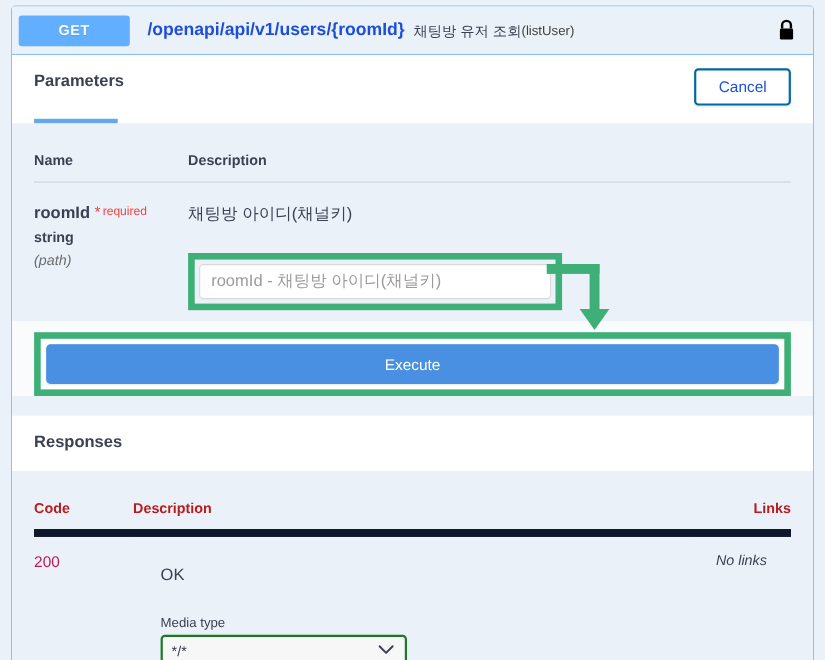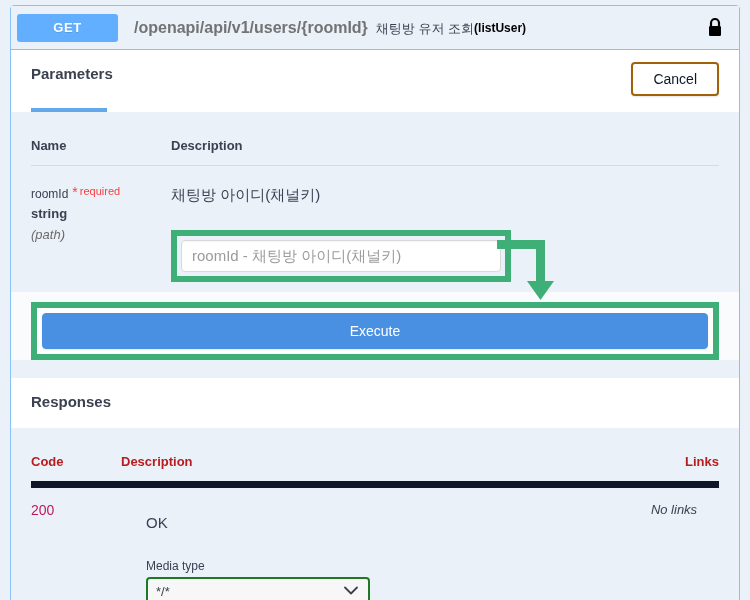--- a/index.html
+++ b/index.html
@@ -49,35 +49,34 @@
     font-size: 13px;
     letter-spacing: 0.6px;
     border-radius: 3px;
     flex: 0 0 auto;
     text-shadow: 0 1px 0 rgba(0,0,0,0.1);
   }
   .op-path {
     margin-left: 16px;
     font-weight: bold;
     font-size: 16px;
-    color: #737373;
+    color: #1d4ed8;
     white-space: nowrap;
   }
   .op-summary-text {
     margin-left: 8px;
     font-size: 13px;
     color: #3b4151;
     white-space: nowrap;
     align-self: center;
     padding-top: 3px;
   }
   .op-summary-op-id {
     font-size: 12px;
-    color: #000000;
-    font-weight: bold;
+    color: #404040;
   }
   .spacer { flex: 1 1 auto; }
   .lock-icon {
     flex: 0 0 auto;
     width: 20px;
     height: 24px;
     display: block;
     margin-right: 4px;
   }
 
@@ -110,23 +109,23 @@
     height: 4px;
     background: #62a8ea;
   }
   .cancel-btn {
     margin-left: auto;
     margin-top: -2px;
     min-width: 84px;
     padding: 7px 20px;
     font-size: 14px;
     font-family: "Liberation Sans", sans-serif;
-    color: #0f172a;
+    color: #1d4ed8;
     background: #ffffff;
-    border: 2px solid #a16207;
+    border: 2px solid #0369a1;
     border-radius: 4px;
     cursor: pointer;
     box-shadow: 0 1px 2px rgba(0,0,0,0.10);
   }
 
   
   .params-area {
     background: #eaf1f9;
     padding: 0 20px;
   }
@@ -145,22 +144,22 @@
   }
   th.col-name { width: 140px; }
   th.col-desc { width: auto; }
 
   td.cell-name {
     vertical-align: top;
     padding: 16px 0 10px 0;
     line-height: 1.45;
   }
   .param-name {
-    font-size: 12px;
-    font-weight: normal;
+    font-size: 15px;
+    font-weight: bold;
     color: #3b4151;
   }
   .param-required-star {
     color: #f93e3e;
     font-size: 14px;
     margin-left: 4px;
     vertical-align: 1px;
   }
   .param-required-label {
     color: #f93e3e;

